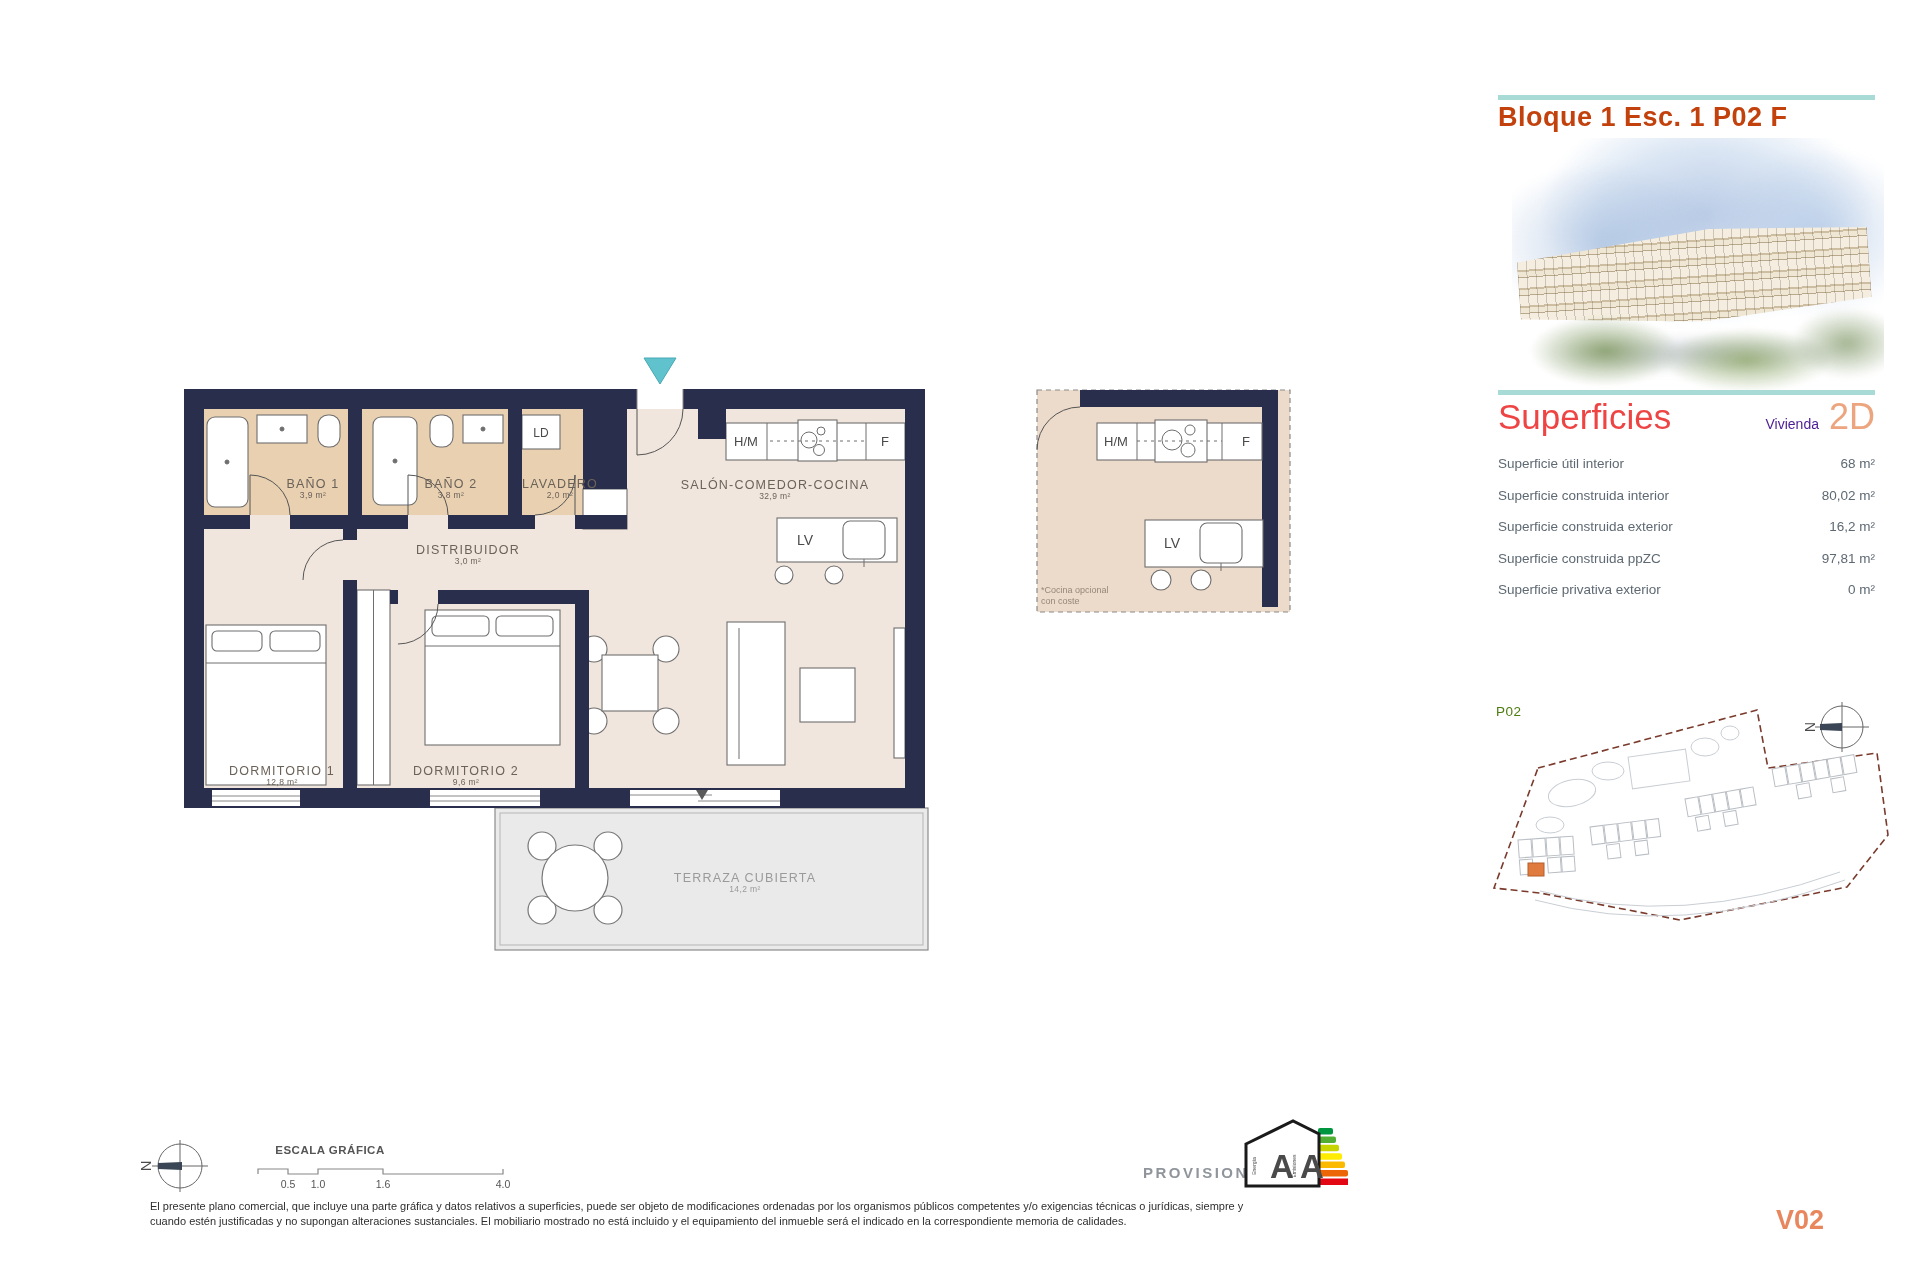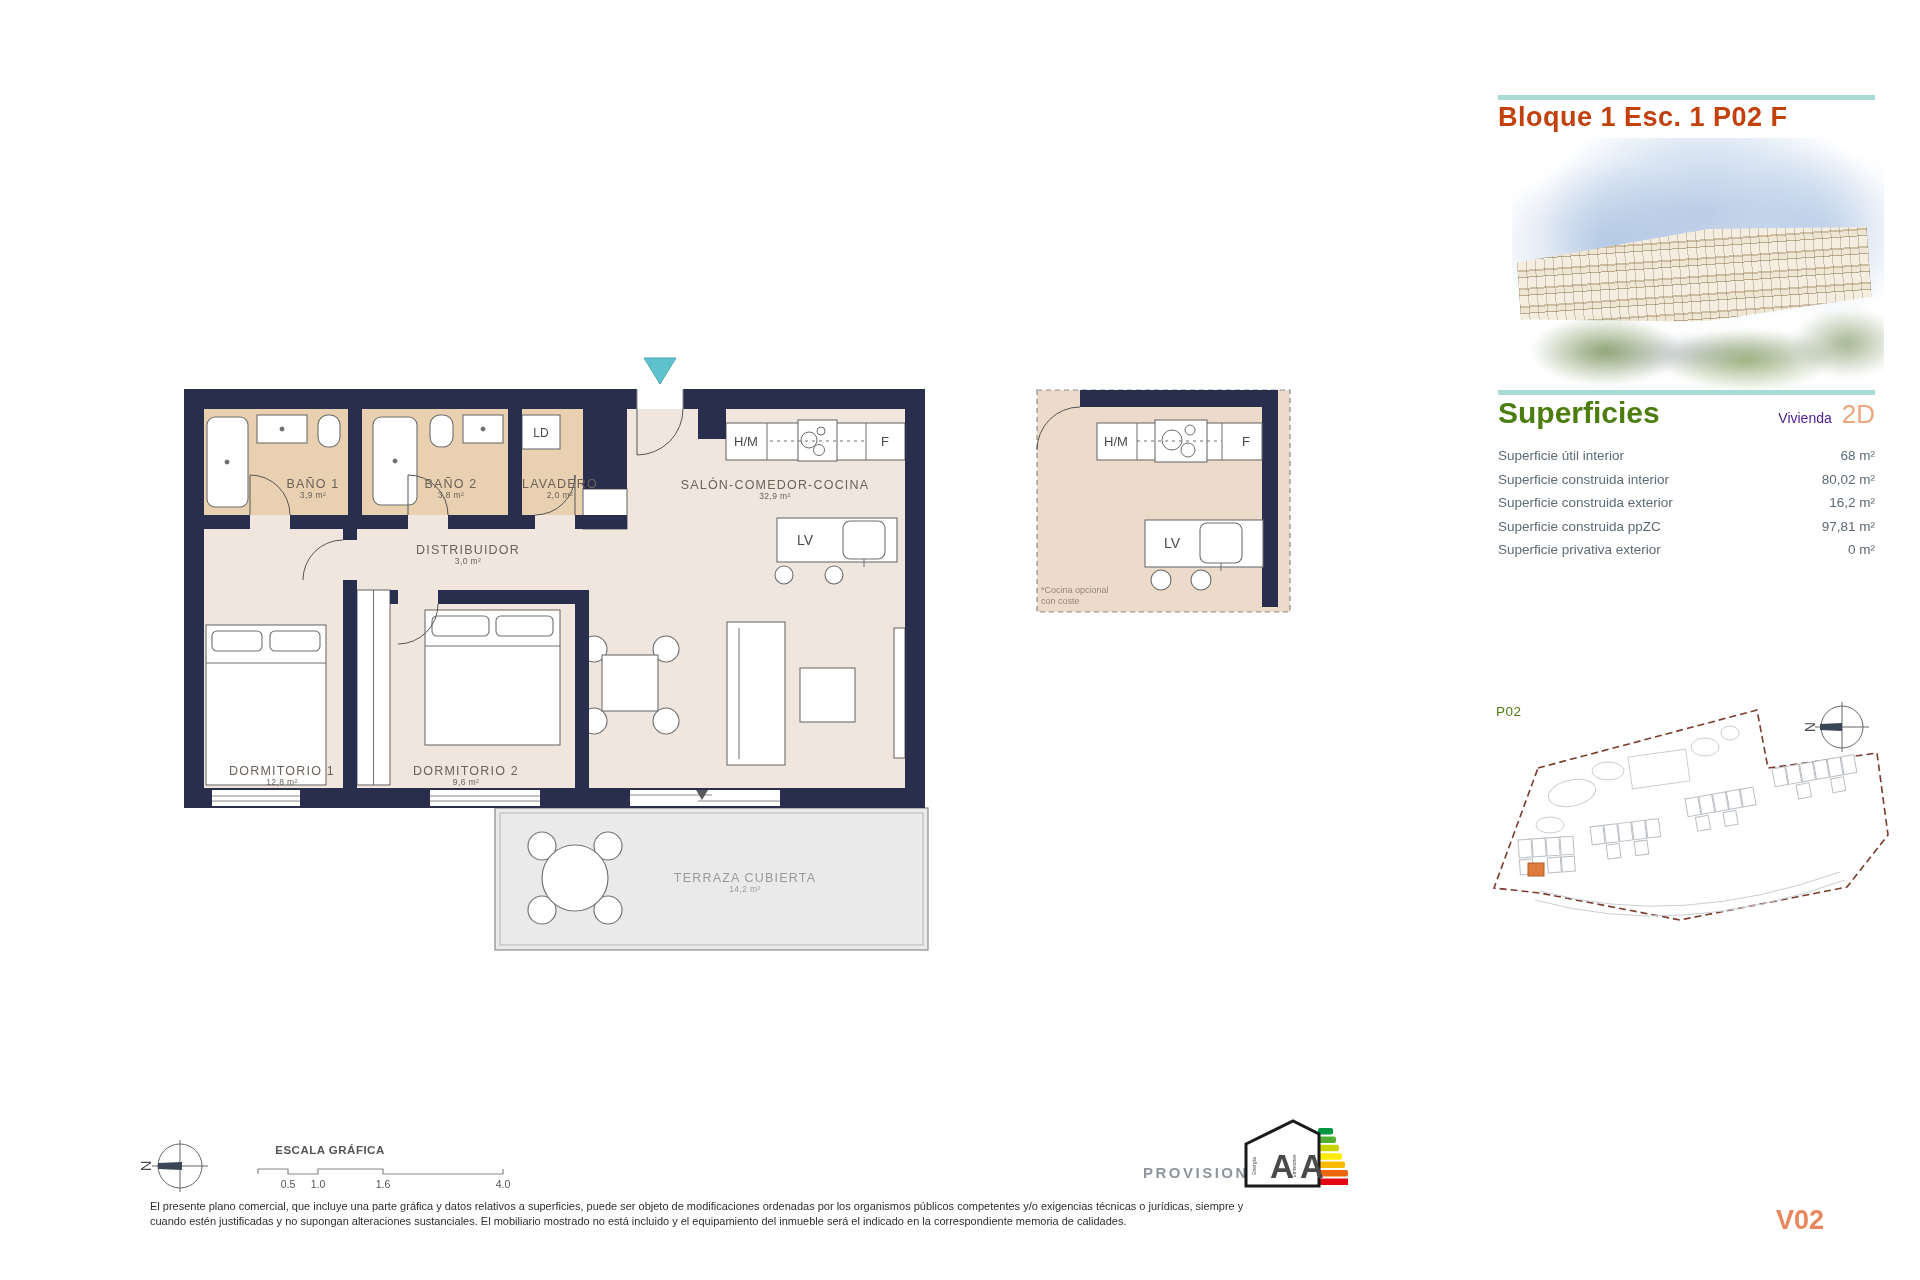--- a/index.html
+++ b/index.html
@@ -4,26 +4,26 @@
 <style>
   html,body{margin:0;padding:0;background:#fff;}
   body{width:1920px;height:1280px;position:relative;overflow:hidden;
        font-family:"Liberation Sans",sans-serif;color:#4a4a4a;}
   .abs{position:absolute;}
   
   .teal-rule{position:absolute;background:#A9DBD6;height:5px;width:377px;left:1498px;}
   .hd-title{position:absolute;left:1498px;top:102px;font-size:27px;font-weight:bold;
             color:#c2410c;letter-spacing:.5px;}
   .sup-head{position:absolute;left:1498px;top:396px;width:377px;display:flex;align-items:baseline;}
-  .sup-title{font-size:30px;font-weight:bold;color:#4d7c0f;}
+  .sup-title{font-size:35px;font-weight:normal;color:#ef4444;}
   .sup-vivienda{margin-left:auto;font-size:14px;color:#4c1d95;}
-  .sup-2d{font-size:26px;color:#ECA57E;margin-left:10px;}
+  .sup-2d{font-size:36px;color:#ECA57E;margin-left:10px;}
   .sup-table{position:absolute;left:1498px;top:444px;width:377px;}
   .sup-row{display:flex;justify-content:space-between;font-size:13.5px;color:#5E6973;
-           height:23.5px;line-height:23.5px;}
+           height:23.5px;line-height:23.5px;margin-top:8px;}
   
   .illus{position:absolute;left:1512px;top:138px;width:372px;height:254px;overflow:hidden;}
   .illus div{position:absolute;}
   .wc-sky1{left:30px;top:-14px;width:330px;height:200px;filter:blur(3px);
     background:radial-gradient(ellipse at 50% 45%,rgba(141,170,214,.60) 0%,rgba(160,190,226,.35) 45%,rgba(180,205,235,0) 72%);}
   .wc-sky2{left:-25px;top:25px;width:230px;height:160px;filter:blur(4px);
     background:radial-gradient(closest-side,rgba(128,162,208,.45),rgba(128,162,208,0));}
   .wc-sky3{left:210px;top:10px;width:200px;height:170px;filter:blur(4px);
     background:radial-gradient(closest-side,rgba(150,180,220,.5),rgba(150,180,220,0));}
   .wc-bldg{left:6px;top:92px;width:352px;height:92px;transform:rotate(-4deg);

